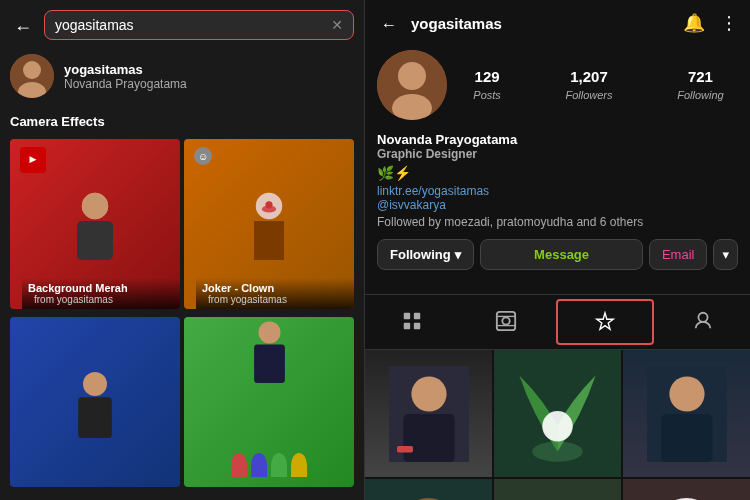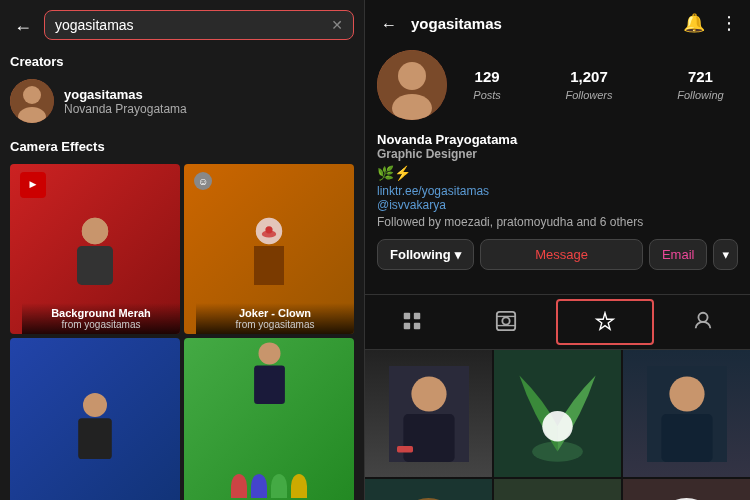--- a/index.html
+++ b/index.html
@@ -122,32 +122,32 @@
       aspect-ratio: 1;
     }
 
     .effect-label {
       position: absolute;
       bottom: 0;
       left: 12px;
       right: 0;
       background: linear-gradient(transparent, rgba(0,0,0,0.8));
       padding: 4px 6px 4px;
-      text-align: center;
     }
 
     .effect-label .title {
       font-size: 11px;
       font-weight: 600;
       color: #fff;
     }
 
     .effect-label .from {
       font-size: 10px;
       color: #ccc;
+      margin-left: 6px;
     }
 
     
     .effect-bg-red { background: linear-gradient(135deg, #cc2222, #881111); }
     .effect-bg-joker { background: linear-gradient(135deg, #cc6600, #995500); }
     .effect-bg-blue { background: linear-gradient(135deg, #2244aa, #113377); }
     .effect-bg-tele { background: linear-gradient(135deg, #44aa44, #228822); }
 
     
     .right-panel {
@@ -283,23 +283,23 @@
       font-weight: 600;
       padding: 7px 12px;
       border-radius: 8px;
       cursor: pointer;
     }
 
     .btn-message {
       flex: 1;
       background: #262626;
       border: 1px solid #444;
-      color: #ef4444;
+      color: #84cc16;
       font-size: 13px;
-      font-weight: 400;
+      font-weight: 700;
       padding: 7px 12px;
       border-radius: 8px;
       cursor: pointer;
       text-align: center;
     }
 
     .btn-email {
       background: #262626;
       border: 1px solid #444;
       color: #ec4899;
@@ -435,21 +435,20 @@
 
   <div class="search-bar">
     <span class="back-arrow">←</span>
     <div class="search-input-wrapper">
       <input type="text" value="yogasitamas" style="">
       <span class="clear-icon">✕</span>
     </div>
   </div>
 
   <div>
-    <div class="section-label">Creators</div>
     <div class="creator-item">
       <div class="creator-avatar">
         <svg class="person-svg" viewBox="0 0 44 44" xmlns="http://www.w3.org/2000/svg">
           <circle cx="22" cy="22" r="22" fill="#7a4a2a"></circle>
           <circle cx="22" cy="16" r="9" fill="#c8956c"></circle>
           <ellipse cx="22" cy="38" rx="14" ry="10" fill="#c8956c"></ellipse>
         </svg>
       </div>
       <div class="creator-info">
         <div class="name">yogasitamas</div>

